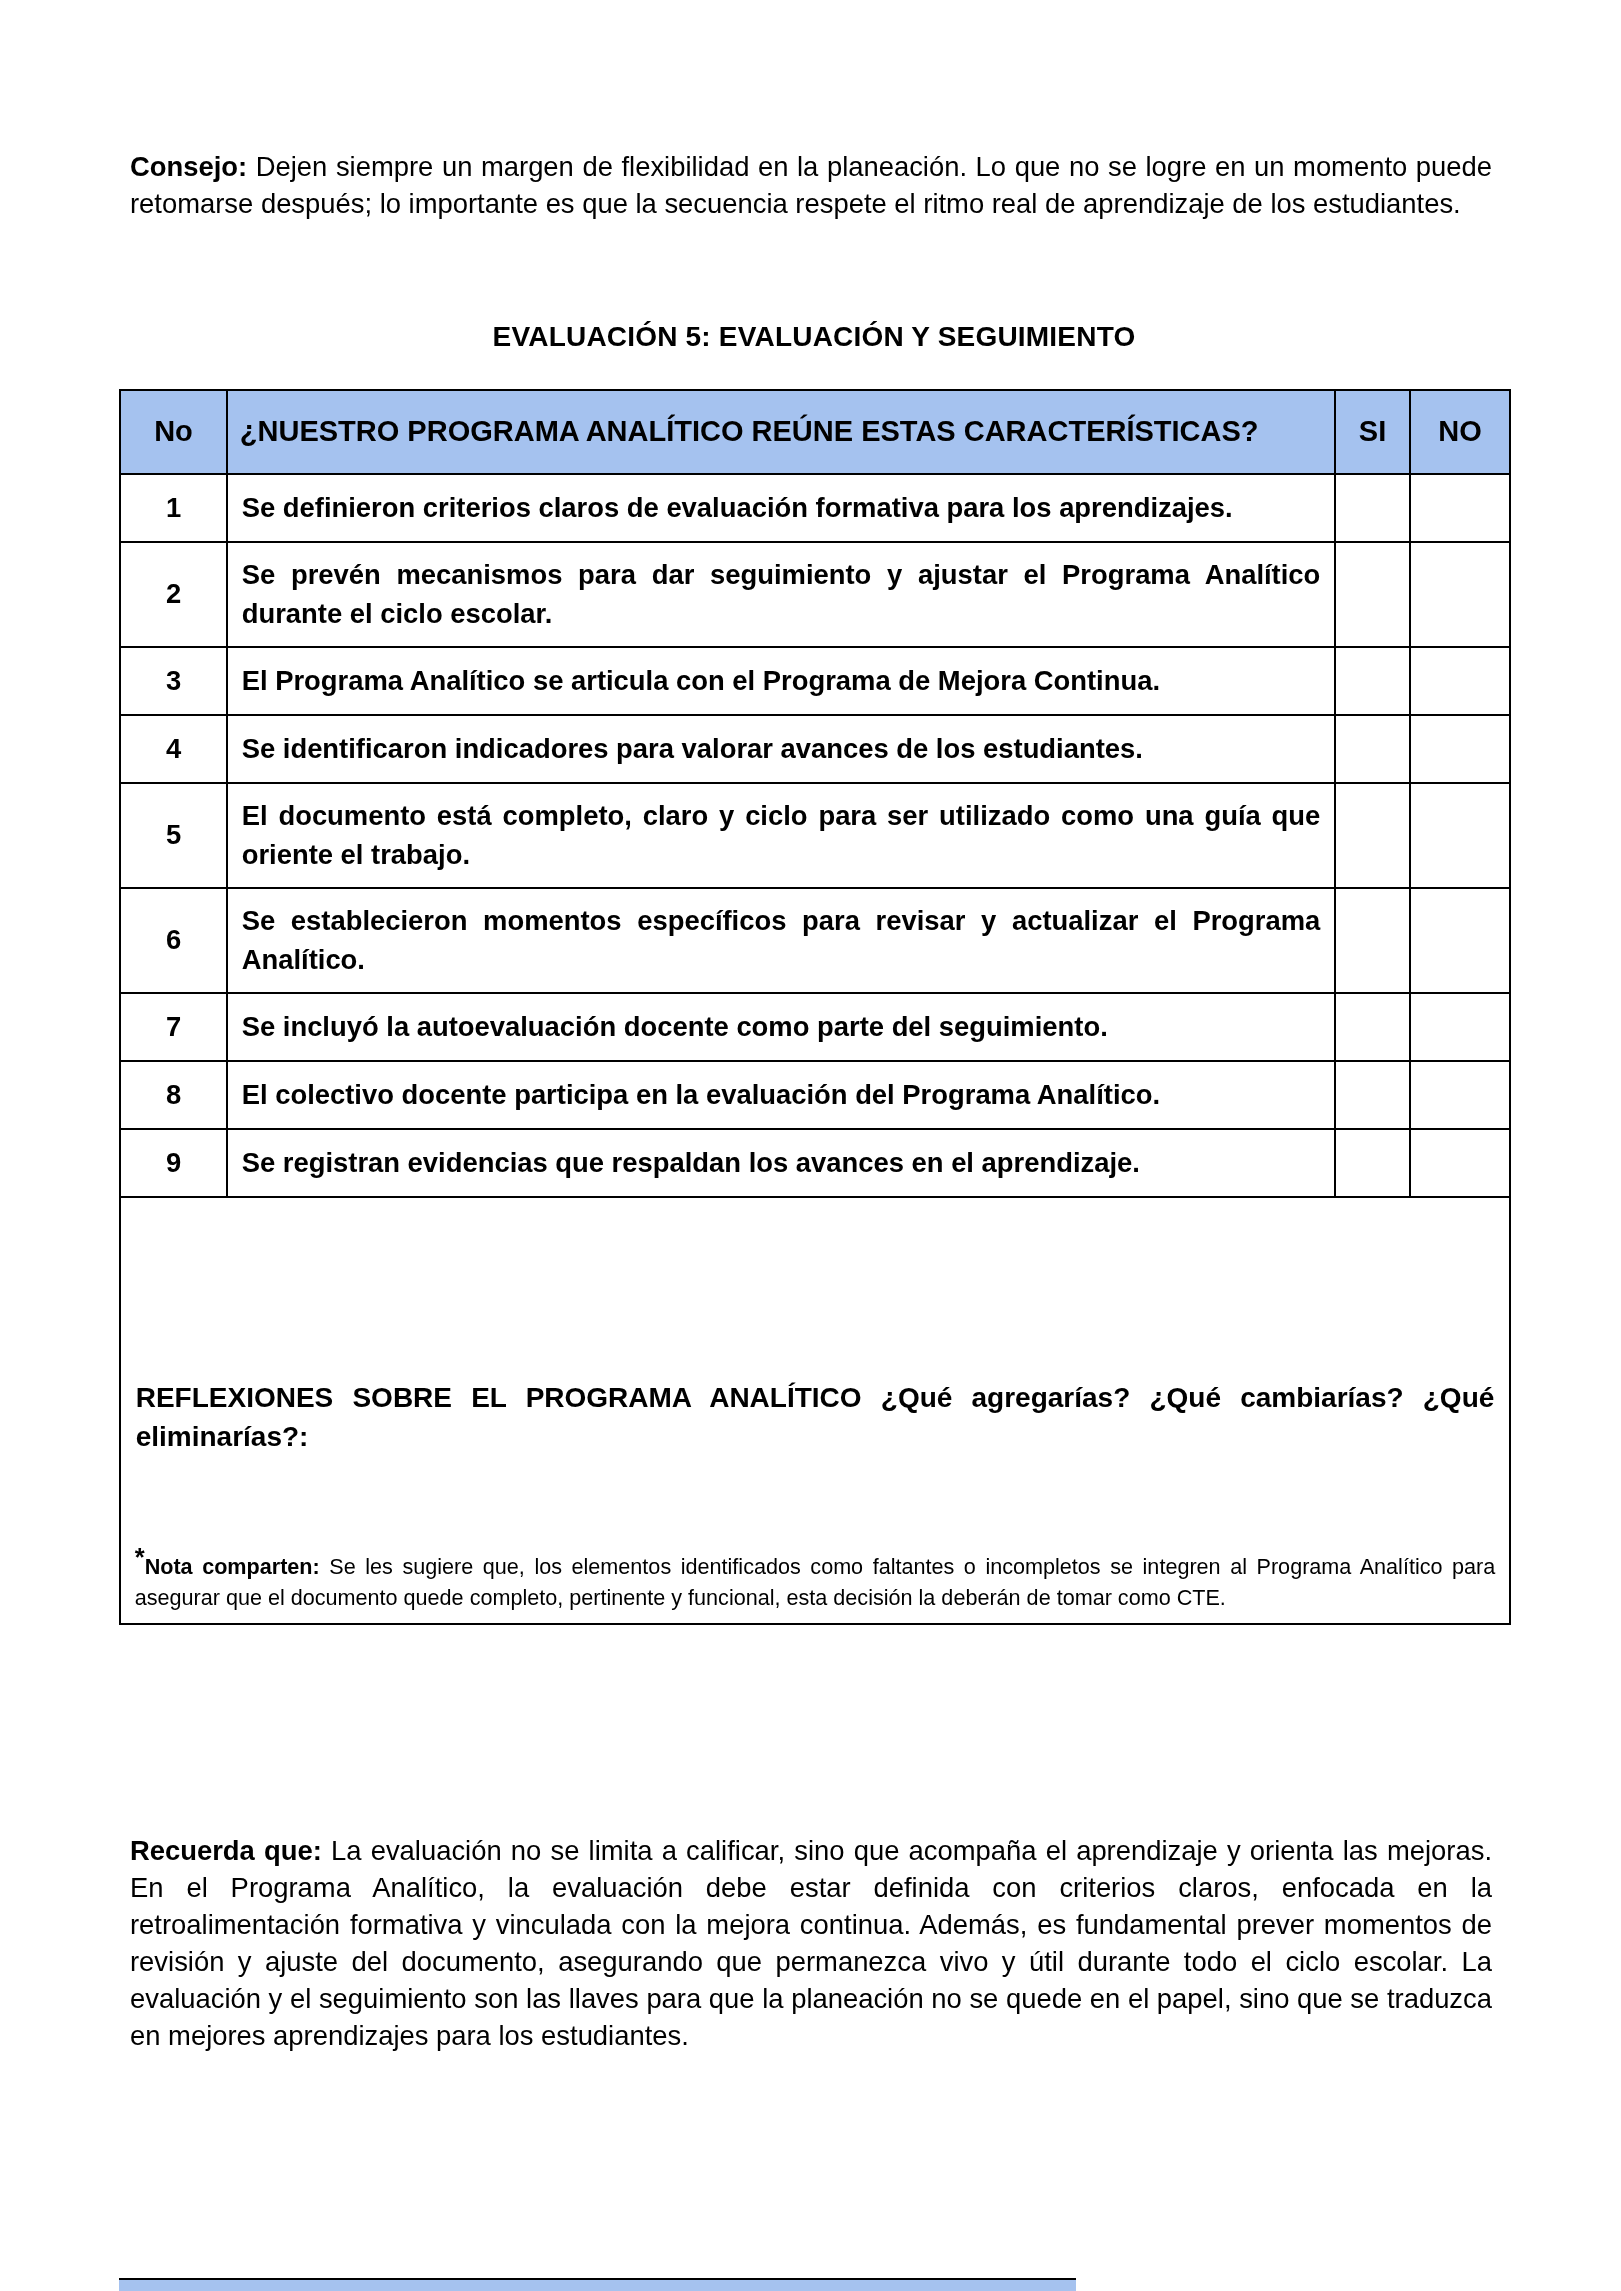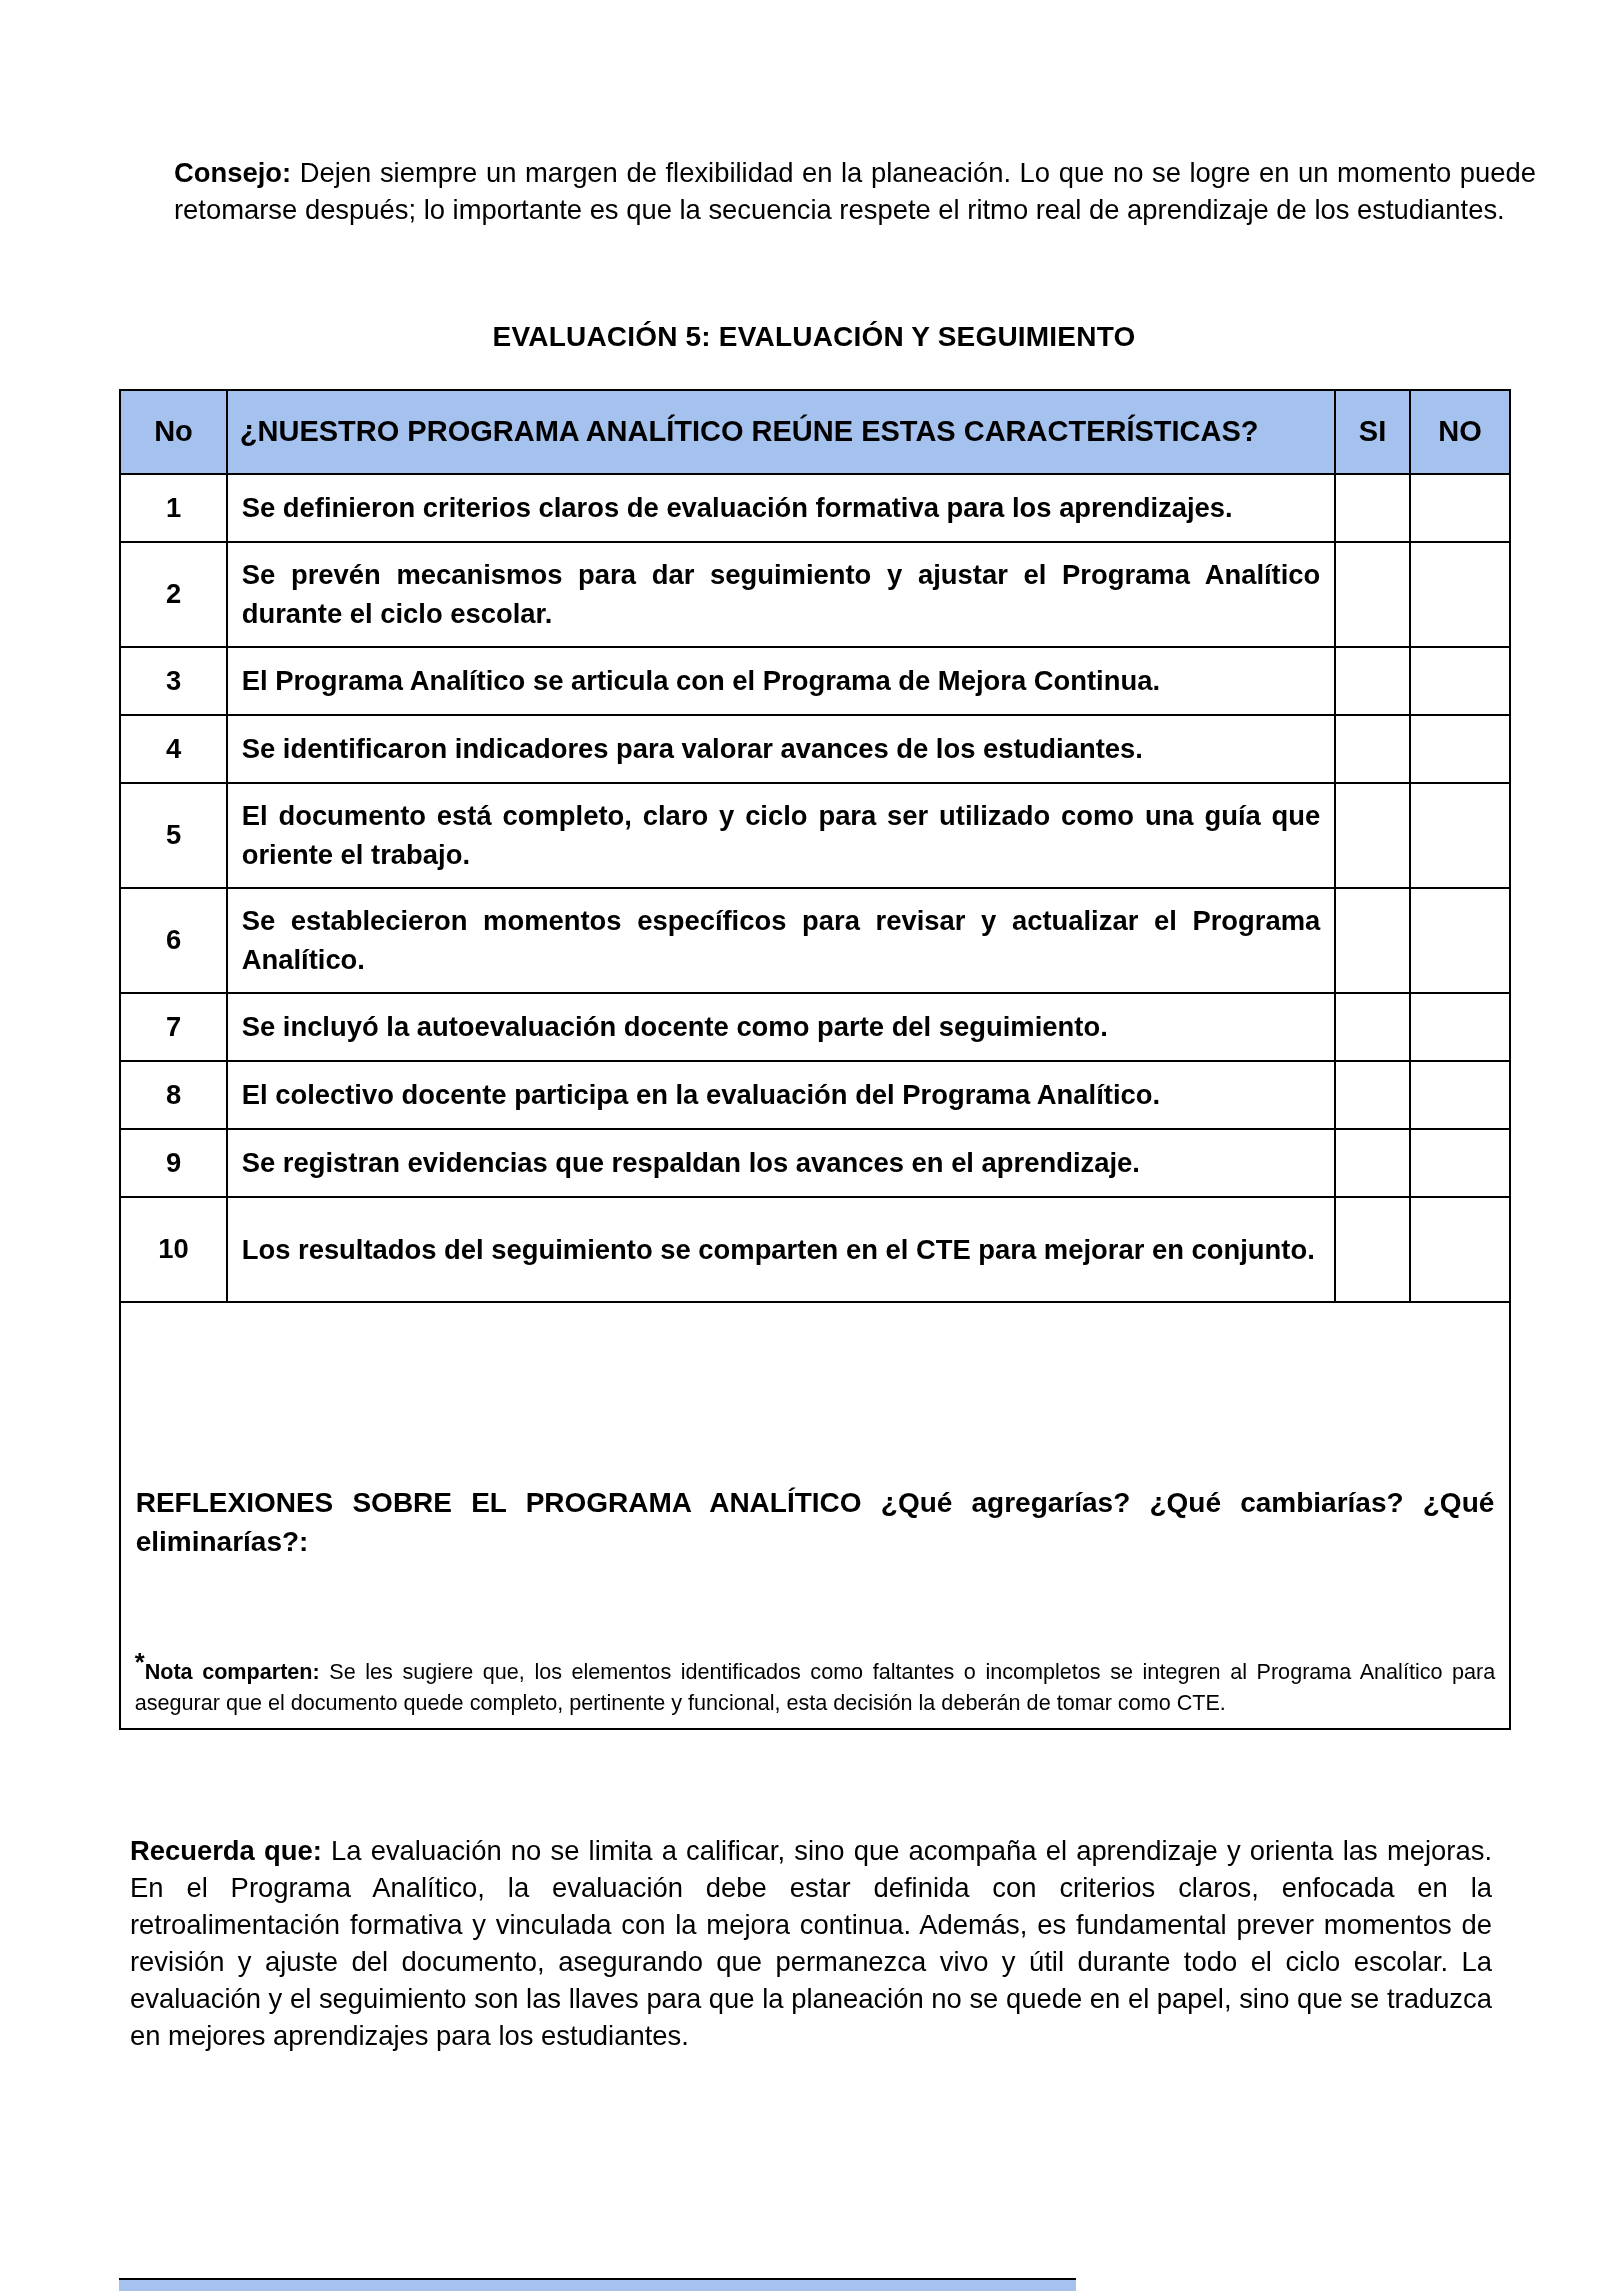--- a/index.html
+++ b/index.html
@@ -10,21 +10,21 @@
     font-family:"Liberation Sans","DejaVu Sans",sans-serif;
     color:#000;
     overflow:hidden;
   }
   .para{
     position:absolute;left:130px;width:1362px;
     font-size:27.4px;line-height:37px;
     text-align:justify;
   }
   .para .lead{font-weight:bold;}
-  #consejo{top:127px;margin-left:44px;}
+  #consejo{top:121px;}
   #recuerda{top:1805px;}
   #cat-title{
     position:absolute;top:321px;left:119px;width:1390px;
     text-align:center;font-size:28px;font-weight:bold;
     letter-spacing:0.2px;
   }
   table.checklist{
     position:absolute;top:389px;left:119px;
     width:1390px;
     border-collapse:collapse;table-layout:fixed;
@@ -145,26 +145,20 @@
         <td class="q">El colectivo docente participa en la evaluación del Programa Analítico.</td>
         <td class="chk"></td>
         <td class="chk"></td>
       </tr>
       <tr class="h1">
         <td class="num">9</td>
         <td class="q">Se registran evidencias que respaldan los avances en el aprendizaje.</td>
         <td class="chk"></td>
         <td class="chk"></td>
       </tr>
-      <tr class="h2">
-        <td class="num">10</td>
-        <td class="q">Los resultados del seguimiento se comparten en el CTE para mejorar en conjunto.</td>
-        <td class="chk"></td>
-        <td class="chk"></td>
-      </tr>
       <tr>
         <td class="reflex" colspan="4">
           <div class="reflex-title">REFLEXIONES SOBRE EL PROGRAMA ANALÍTICO ¿Qué agregarías? ¿Qué cambiarías? ¿Qué eliminarías?:</div>
           <div class="reflex-blank"></div>
           <div class="nota"><span class="ast">*</span><span class="nlead">Nota comparten:</span><span> Se les sugiere que, los elementos identificados como faltantes o incompletos se integren al Programa Analítico para asegurar que el documento quede completo, pertinente y funcional, esta decisión la deberán de tomar como CTE.</span></div>
         </td>
       </tr>
     </tbody>
   </table>
 

